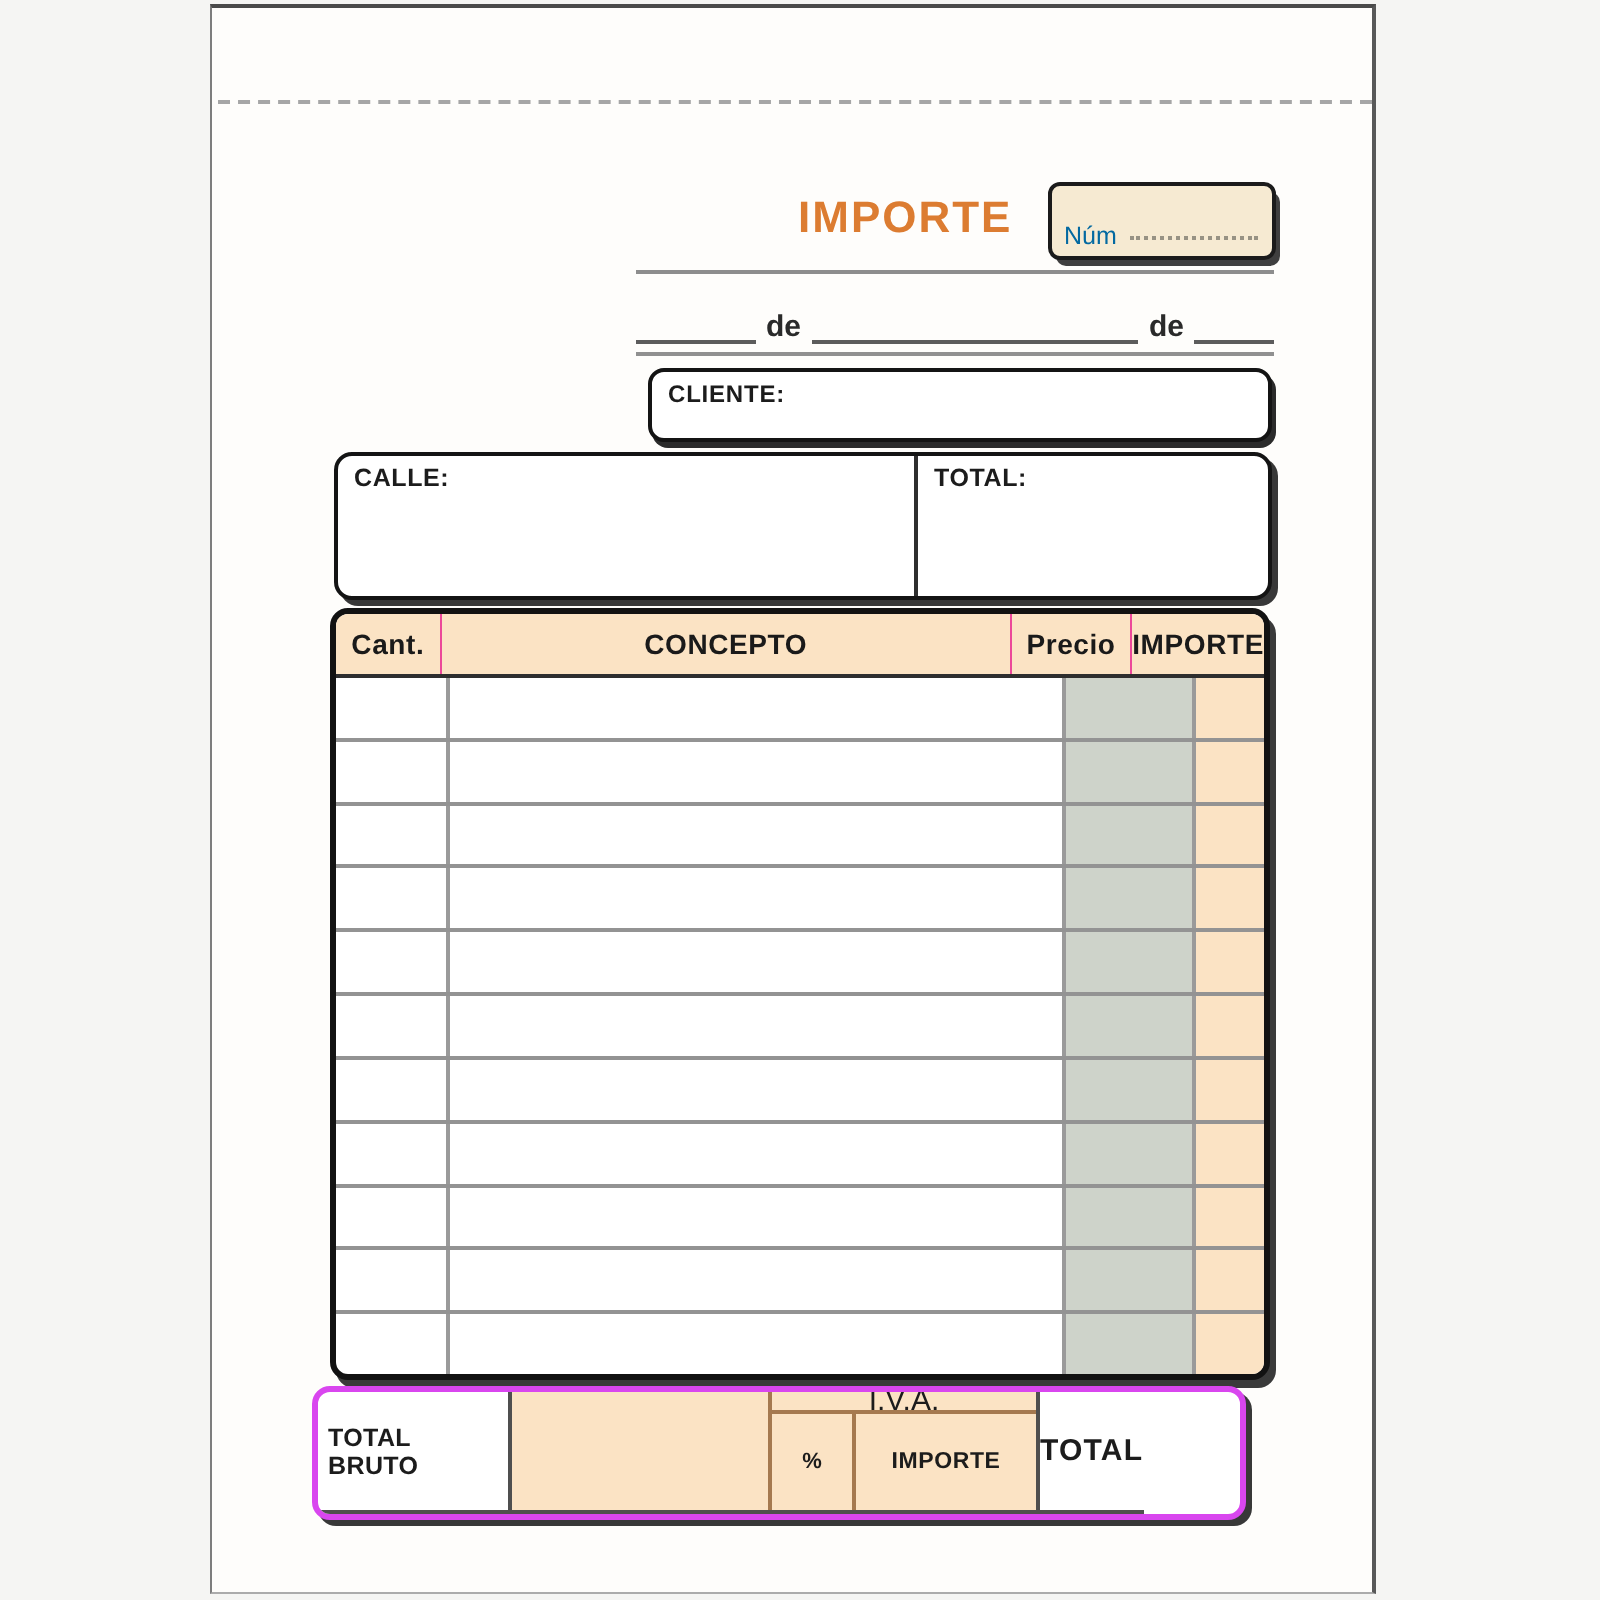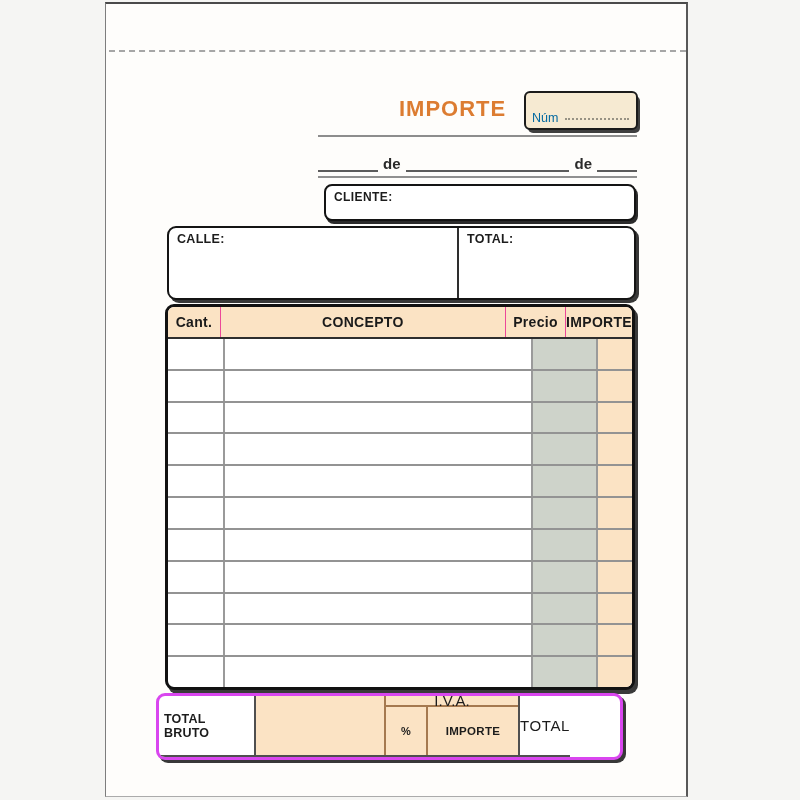--- a/index.html
+++ b/index.html
@@ -97,21 +97,21 @@
     display:flex; flex-direction:row;
   }
   .totals-head { flex:0 0 23px; display:flex; border-bottom:2px solid #4f4f4f; }
   .tb-cell { width:97px; border-right:2px solid #4f4f4f; font-size:12.5px; font-weight:bold; letter-spacing:0.2px; padding-left:5px; display:flex; align-items:center; }
   .peach-cell { width:130px; background:var(--peach); border-right:2px solid #a5794f; }
   .iva-group { width:134px; background:var(--peach); border-right:2px solid #4f4f4f; display:flex; flex-direction:column; }
   .iva-top { flex:0 0 9px; font-size:15px; font-weight:normal; text-align:center; line-height:9px; border-bottom:2px solid #a5794f; }
   .iva-sub { flex:1; display:flex; }
   .iva-pct { width:42px; border-right:2px solid #a5794f; font-size:11px; font-weight:bold; text-align:center; display:flex; align-items:center; justify-content:center; }
   .iva-importe { flex:1; font-size:11.5px; font-weight:bold; text-align:center; display:flex; align-items:center; justify-content:center; letter-spacing:0.3px; }
-  .total-head-cell { flex:1; font-size:15px; font-weight:normal; display:flex; align-items:center; justify-content:center; letter-spacing:0.6px; }
+  .total-head-cell { flex:1; font-size:15px; font-weight:bold; display:flex; align-items:center; justify-content:center; letter-spacing:0.6px; }
   .totals-body { flex:1; display:flex; }
   .fb { height:100%; }
   .fb1 { width:97px; border-right:2px solid #5a5a5a; }
   .fb2 { width:55px; border-right:2px solid #8a7355; }
   .fb3 { width:75px; border-right:2px solid #5a5a5a; }
   .fb4 { width:42px; border-right:2px solid #8a7355; }
   .fb5 { width:92px; border-right:2px solid #5a5a5a; }
   .fb6 { flex:1; background:var(--peach); }
 </style>
 </head>

